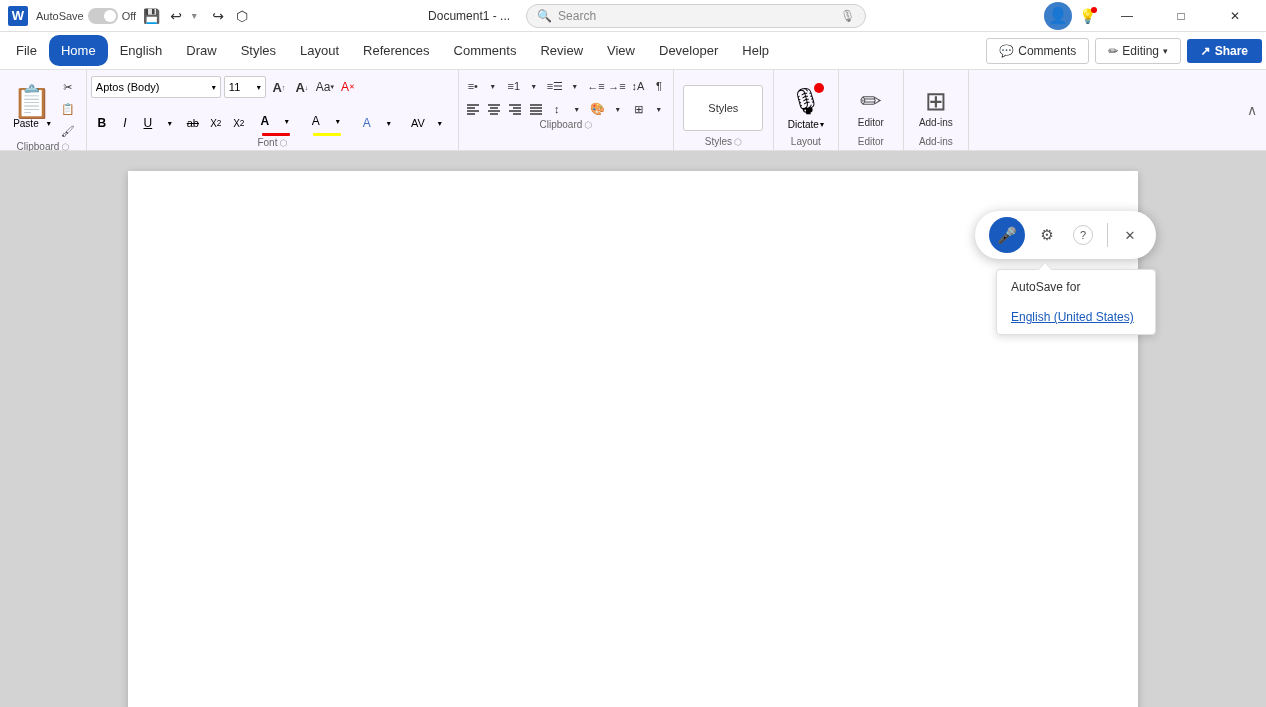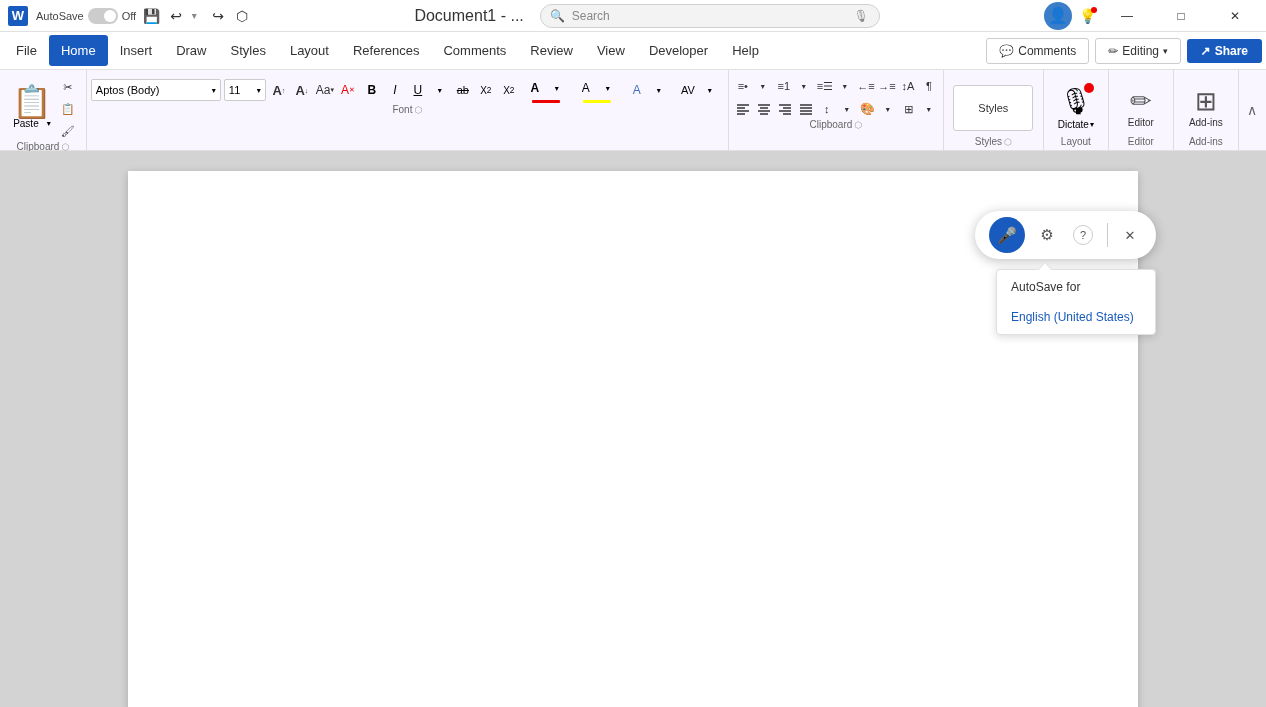--- a/index.html
+++ b/index.html
@@ -70,21 +70,21 @@
       display: flex;
       align-items: center;
       padding: 0 4px;
       border-bottom: 1px solid #e0e0e0;
       gap: 0;
     }
     .menu-item {
       padding: 8px 12px; cursor: pointer; font-size: 13px; color: #333; border-radius: 3px;
       white-space: nowrap;
     }
-    .menu-item.active { background: #185abd; color: white; border-radius: 3px; }
+    .menu-item.active { background: #185abd; color: white; border-radius: 10px; }
 
     .menu-right {
       margin-left: auto; display: flex; align-items: center; gap: 6px;
     }
     .comments-btn {
       display: flex; align-items: center; gap: 4px; padding: 5px 12px; border: 1px solid #ccc; border-radius: 3px;
       cursor: pointer; font-size: 12px; color: #333; background: white;
     }
     .editing-btn {
       display: flex; align-items: center; gap: 4px; padding: 5px 12px; border: 1px solid #ccc; border-radius: 3px;
@@ -214,21 +214,21 @@
     .dictate-tooltip-arrow::after {
       content: '';
       position: absolute;
       width: 12px; height: 12px;
       background: white;
       border: 1px solid #e0e0e0;
       transform: rotate(45deg);
       top: 3px; left: 1px;
     }
     .tooltip-lang {
-      color: #185abd; cursor: pointer;  margin-top: 16px;
+      color: #185abd; cursor: pointer; text-decoration: underline; margin-top: 16px;
     }
 
     
     .ribbon-section {
       display: flex;
       align-items: stretch;
       height: 80px;
     }
     .rgroup {
       display: flex;
@@ -285,21 +285,21 @@
     </div>
     <div class="title-btn">💾</div>
     <div style="display:flex;align-items:center;gap:2px">
       <div class="title-btn">↩</div>
       <div class="title-btn" style="font-size:10px;color:#888">▾</div>
     </div>
     <div class="title-btn">↪</div>
     <div class="title-btn">⬡</div>
   </div>
   <div class="title-bar-center">
-    <span style="font-size:16px;color:#333;margin-right:16px">Document1 - ...</span>
+    <span style="font-size:12px;color:#333;margin-right:16px">Document1 - ...</span>
     <div id="search-box">
       <span style="color:#888;font-size:12px">🔍</span>
       <span style="font-size:12px;color:#888">Search</span>
       <span style="margin-left:auto;color:#888">🎙</span>
     </div>
   </div>
   <div class="title-bar-right">
     <div class="avatar-circle">
       <span style="font-size:16px">👤</span>
     </div>
@@ -309,21 +309,21 @@
     </div>
     <div class="win-btn">—</div>
     <div class="win-btn">□</div>
     <div class="win-btn close">✕</div>
   </div>
 </div>
 
 <div id="menu-bar">
   <div class="menu-item">File</div>
   <div class="menu-item active">Home</div>
-  <div class="menu-item">Insert</div>
+  <div class="menu-item">English</div>
   <div class="menu-item">Draw</div>
   <div class="menu-item">Styles</div>
   <div class="menu-item">Layout</div>
   <div class="menu-item">References</div>
   <div class="menu-item">Comments</div>
   <div class="menu-item">Review</div>
   <div class="menu-item">View</div>
   <div class="menu-item">Developer</div>
   <div class="menu-item">Help</div>
   <div class="menu-right">
@@ -369,21 +369,21 @@
           </div>
         </div>
       </div>
       <div class="rgroup-label">
         <span>Clipboard</span>
         <span class="rgroup-label-settings">⬡</span>
       </div>
     </div>
 
     <div class="rgroup" style="min-width:220px">
-      <div style="display:flex;gap:3px;width:100%;padding-top:3px">
+      <div style="display:flex;flex-direction:column;gap:11px;width:100%;padding-top:3px">
 
         <div style="display:flex;align-items:center;gap:3px">
           <div class="font-name-box">
             <span>Aptos (Body)</span>
             <span style="font-size:8px">▾</span>
           </div>
           <div class="font-size-box">
             <span>11</span>
             <span style="font-size:8px">▾</span>
           </div>

